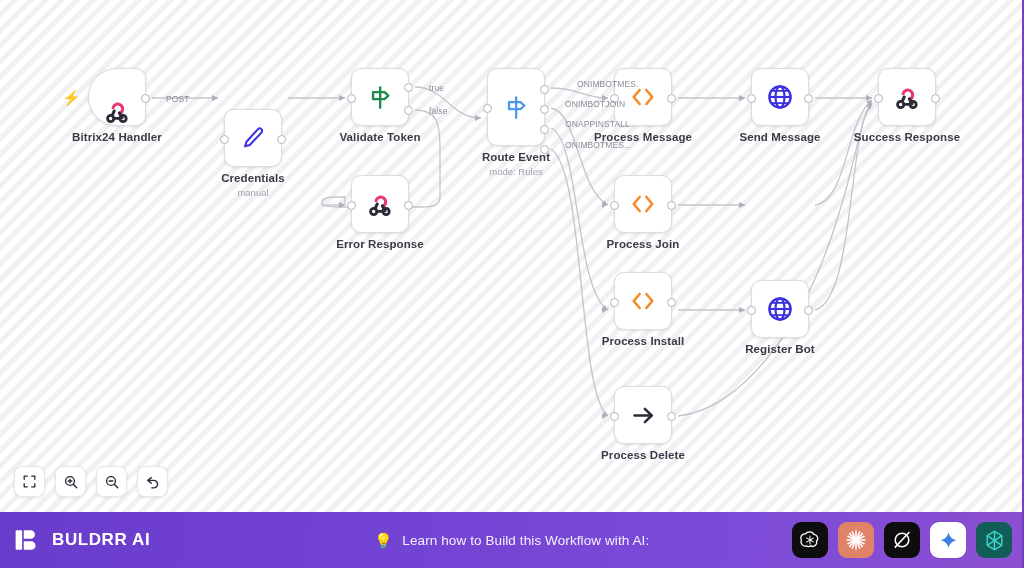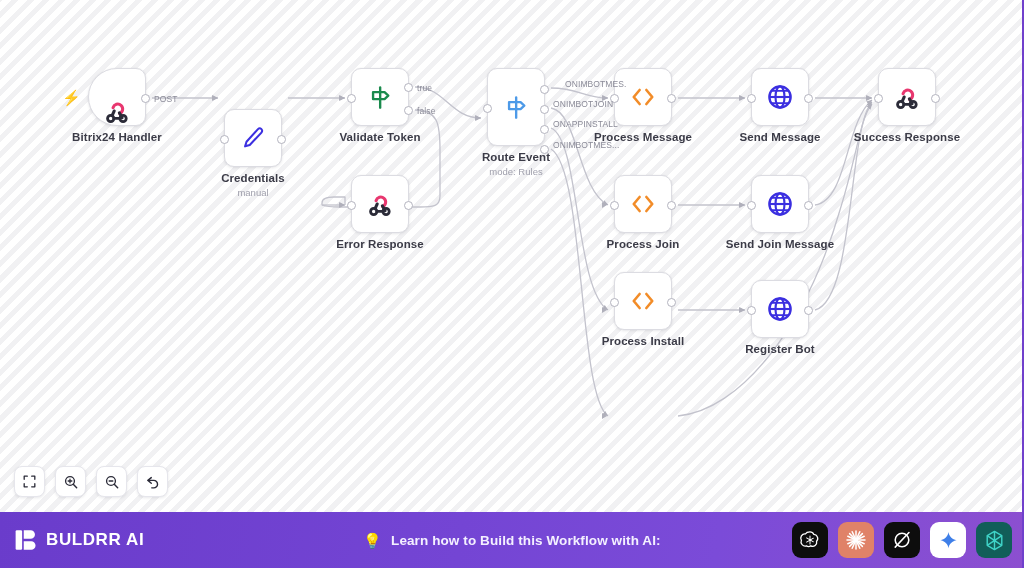--- a/index.html
+++ b/index.html
@@ -89,20 +89,21 @@
   .port.in  { left: -5px; }
   .port.out { right: -5px; }
 
   .port-label {
     position: absolute;
     font-size: 8.5px;
     color: #8b8b98;
     white-space: nowrap;
     letter-spacing: .1px;
     z-index: 6;
+    margin-left: 12px;
   }
 
   
   .arrow-in {
     position: absolute;
     width: 0; height: 0;
     border-left: 5px solid #b0b0bb;
     border-top: 3.5px solid transparent;
     border-bottom: 3.5px solid transparent;
     z-index: 4;
@@ -138,39 +139,39 @@
   
   #footer {
     position: absolute;
     left: 0; bottom: 0;
     width: 1024px; height: 56px;
     background: linear-gradient(100deg, #6a3ccb 0%, #7445d4 45%, #7b4bd8 70%, #8c4fd0 100%);
     display: flex; align-items: center;
     z-index: 30;
   }
   #brand {
-    display: flex; align-items: center; gap: 6px;
+    display: flex; align-items: center; gap: 12px;
     margin-left: 14px;
   }
   #brand-name {
     color: #fff;
     font-size: 17px;
     font-weight: 700;
     letter-spacing: .6px;
   }
   #footer-center {
     position: absolute;
     left: 50%; transform: translateX(-50%);
     display: flex; align-items: center; gap: 9px;
     white-space: nowrap;
   }
   #cta-text {
     color: #f4f0ff;
     font-size: 13.5px;
-    font-weight: 700;
+    font-weight: 400;
     letter-spacing: .1px;
   }
   #bulb { font-size: 15px; line-height: 1; }
   #ai-icons {
     position: absolute;
     right: 12px;
     display: flex; align-items: center; gap: 10px;
   }
   .ai-chip {
     width: 36px; height: 36px;
@@ -341,46 +342,44 @@
       <svg class="icon-svg" width="30" height="30" viewBox="0 0 24 24">
         <path d="M9.3 6.4L4.6 12l4.7 5.6" fill="none" stroke="#f28c28" stroke-width="2.1" stroke-linecap="round" stroke-linejoin="round"></path>
         <path d="M14.7 6.4L19.4 12l-4.7 5.6" fill="none" stroke="#f28c28" stroke-width="2.1" stroke-linecap="round" stroke-linejoin="round"></path>
       </svg>
       <span class="port in" style="top:24.5px;"></span>
       <span class="port out" style="top:24.5px;"></span>
       <span class="node-label">Process Install</span>
     </div>
 
     <span class="arrow-in" style="left:602px;top:412.5px;"></span>
+    <div class="node" style="left:614px;top:386px;">
+      <svg class="icon-svg" width="27" height="27" viewBox="0 0 24 24">
+        <path d="M4 12h15" fill="none" stroke="#2b2b38" stroke-width="2.2" stroke-linecap="round"></path>
+        <path d="M13.2 6.1L19.3 12l-6.1 5.9" fill="none" stroke="#2b2b38" stroke-width="2.2" stroke-linecap="round" stroke-linejoin="round"></path>
+      </svg>
+      <span class="port in" style="top:24.5px;"></span>
+      <span class="port out" style="top:24.5px;"></span>
+      <span class="node-label">Process Delete</span>
+    </div>
 
     <span class="arrow-in" style="left:739px;top:94.5px;"></span>
     <div class="node" style="left:751px;top:68px;">
       <svg class="icon-svg" width="30" height="30" viewBox="0 0 24 24">
         <circle cx="12" cy="12" r="8.5" fill="none" stroke="#3b2fe0" stroke-width="1.9"></circle>
         <ellipse cx="12" cy="12" rx="3.6" ry="8.5" fill="none" stroke="#3b2fe0" stroke-width="1.7"></ellipse>
         <path d="M3.5 12h17" fill="none" stroke="#3b2fe0" stroke-width="1.7"></path>
         <path d="M5.1 7.1h13.8M5.1 16.9h13.8" fill="none" stroke="#3b2fe0" stroke-width="1.5"></path>
       </svg>
       <span class="port in" style="top:24.5px;"></span>
       <span class="port out" style="top:24.5px;"></span>
       <span class="node-label">Send Message</span>
     </div>
 
     <span class="arrow-in" style="left:739px;top:201.5px;"></span>
-    <div class="node" style="left:751px;top:175px;">
-      <svg class="icon-svg" width="30" height="30" viewBox="0 0 24 24">
-        <circle cx="12" cy="12" r="8.5" fill="none" stroke="#3b2fe0" stroke-width="1.9"></circle>
-        <ellipse cx="12" cy="12" rx="3.6" ry="8.5" fill="none" stroke="#3b2fe0" stroke-width="1.7"></ellipse>
-        <path d="M3.5 12h17" fill="none" stroke="#3b2fe0" stroke-width="1.7"></path>
-        <path d="M5.1 7.1h13.8M5.1 16.9h13.8" fill="none" stroke="#3b2fe0" stroke-width="1.5"></path>
-      </svg>
-      <span class="port in" style="top:24.5px;"></span>
-      <span class="port out" style="top:24.5px;"></span>
-      <span class="node-label">Send Join Message</span>
-    </div>
 
     <span class="arrow-in" style="left:739px;top:306.5px;"></span>
     <div class="node" style="left:751px;top:280px;">
       <svg class="icon-svg" width="30" height="30" viewBox="0 0 24 24">
         <circle cx="12" cy="12" r="8.5" fill="none" stroke="#3b2fe0" stroke-width="1.9"></circle>
         <ellipse cx="12" cy="12" rx="3.6" ry="8.5" fill="none" stroke="#3b2fe0" stroke-width="1.7"></ellipse>
         <path d="M3.5 12h17" fill="none" stroke="#3b2fe0" stroke-width="1.7"></path>
         <path d="M5.1 7.1h13.8M5.1 16.9h13.8" fill="none" stroke="#3b2fe0" stroke-width="1.5"></path>
       </svg>
       <span class="port in" style="top:24.5px;"></span>

